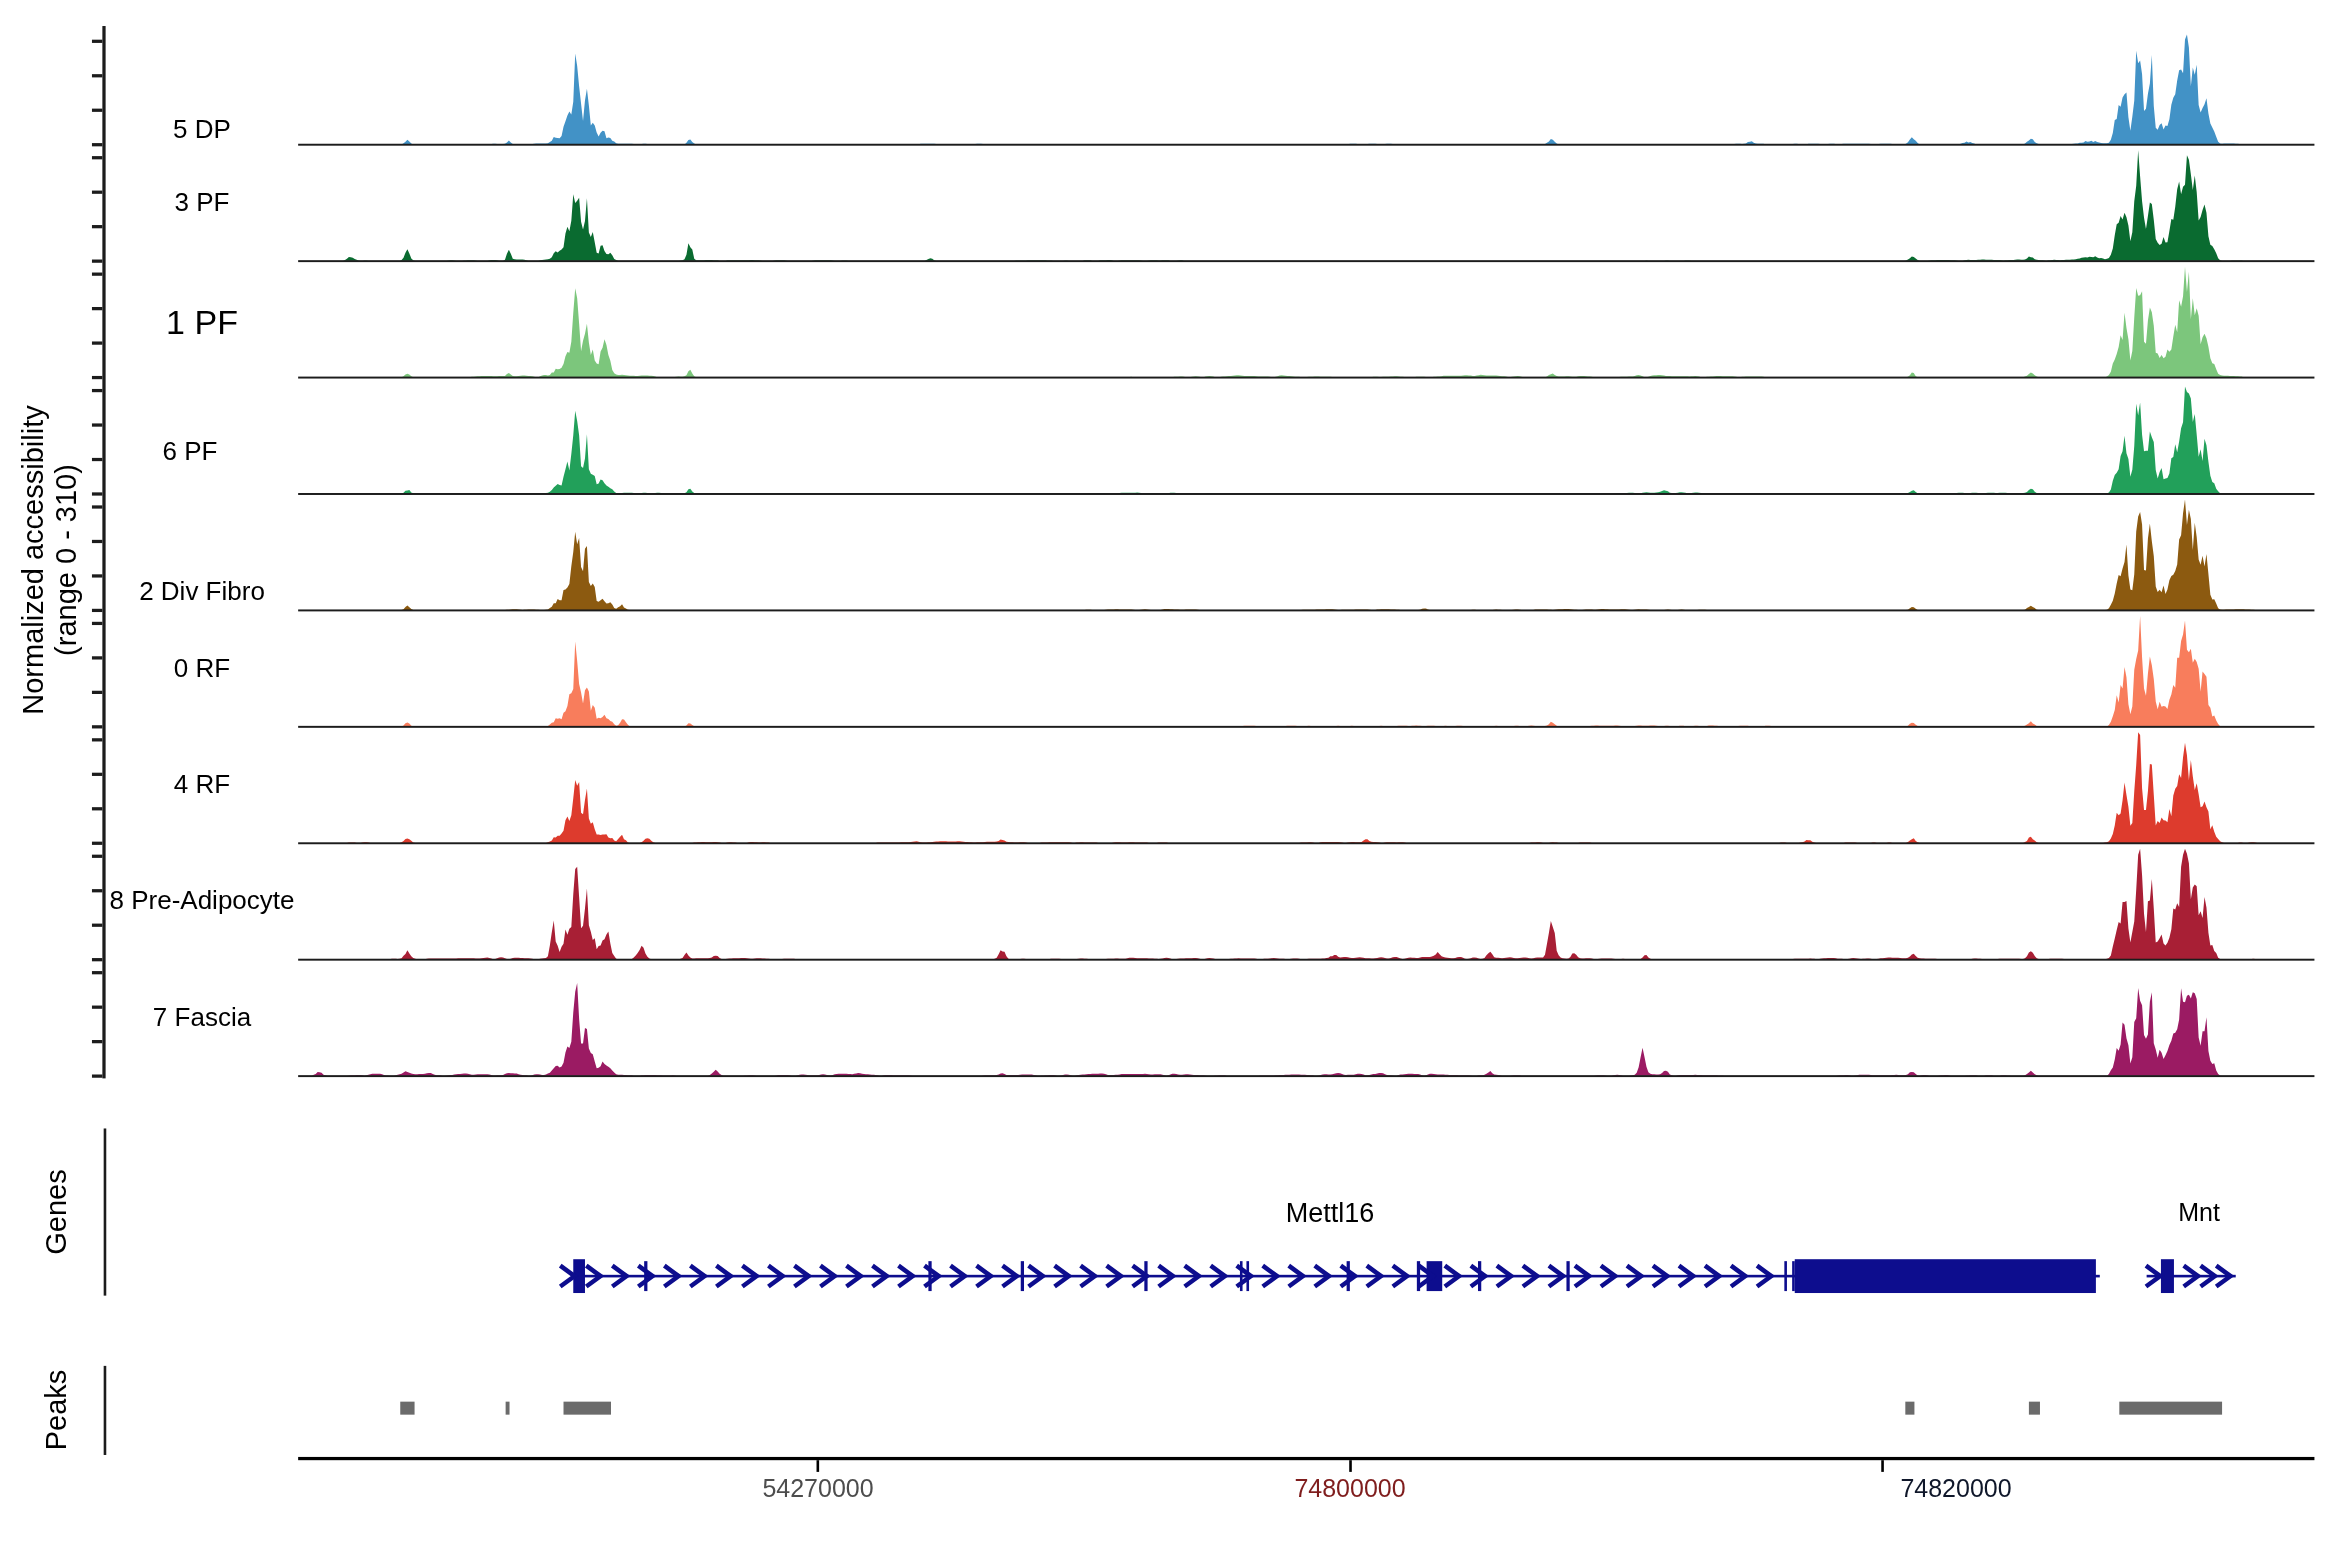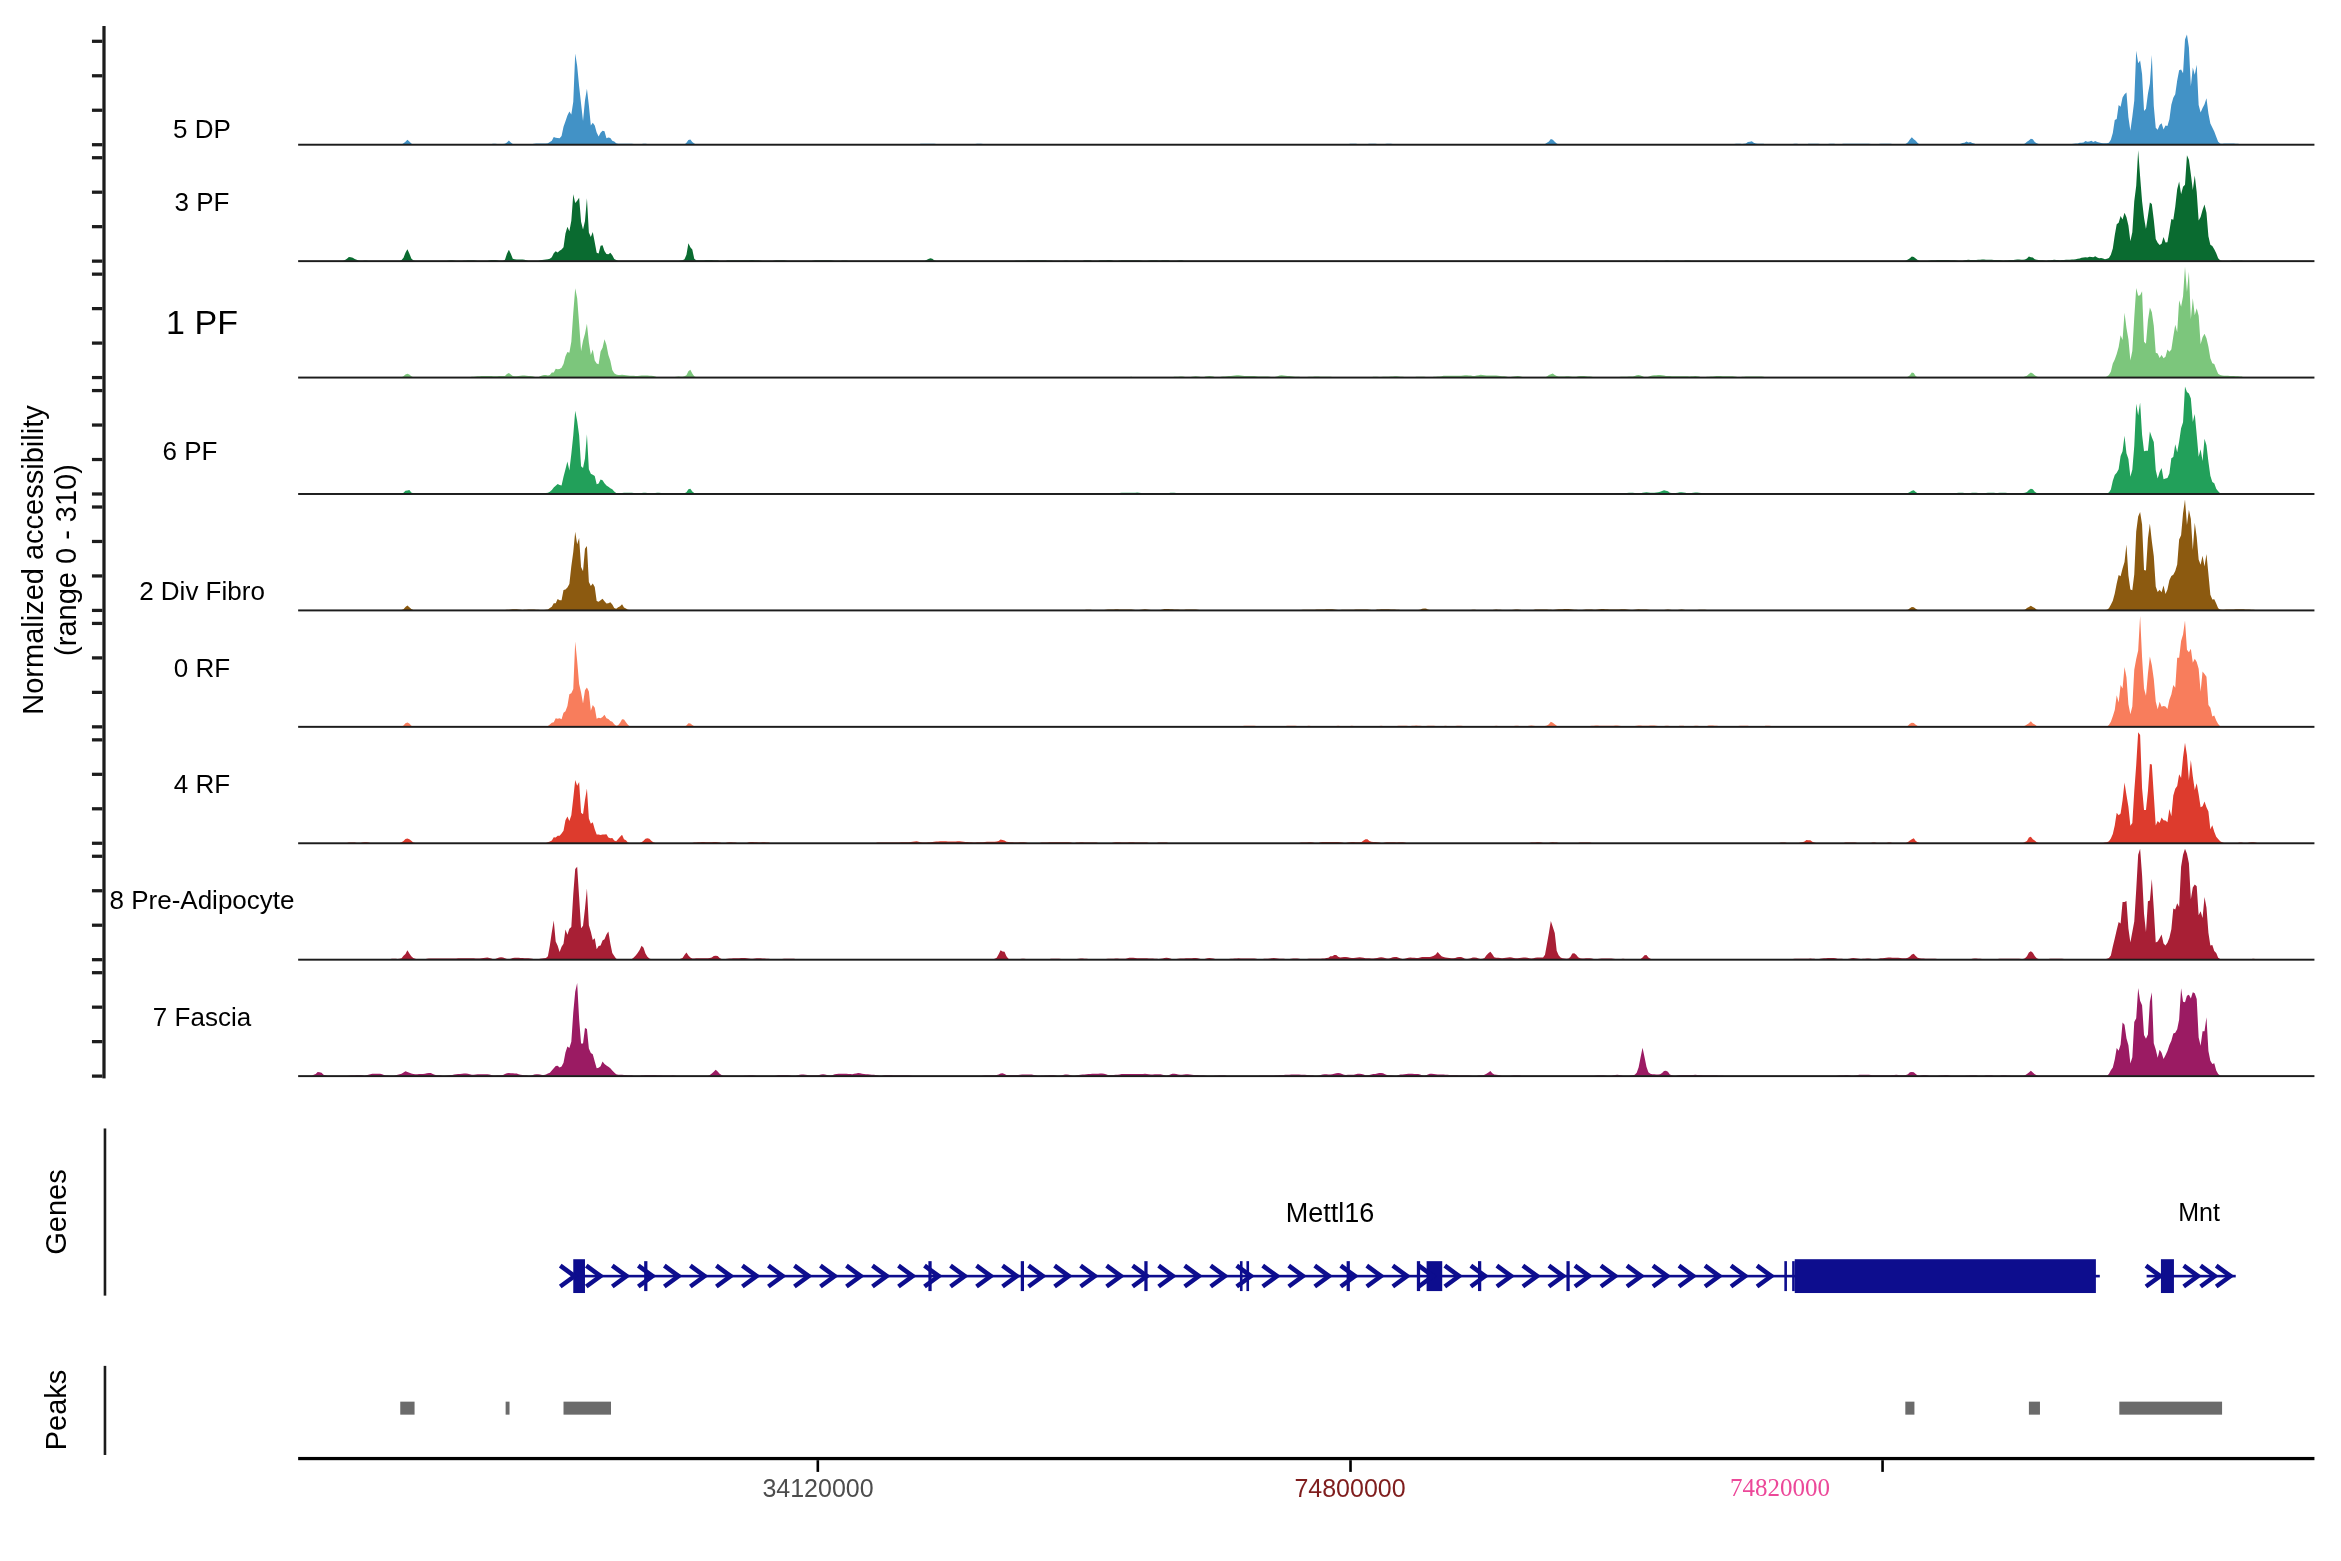--- a/index.html
+++ b/index.html
@@ -166,18 +166,18 @@
       <div class="lbl center" style="left:33px;top:187px;width:338px;font-size:26px;">3 PF</div>
       <div class="lbl center" style="left:33px;top:303px;width:338px;font-size:34px;">1 PF</div>
       <div class="lbl center" style="left:21px;top:420px;width:338px;font-size:26px;margin-top:16px;">6 PF</div>
       <div class="lbl center" style="left:33px;top:536px;width:338px;font-size:26px;margin-top:40px;">2 Div Fibro</div>
       <div class="lbl center" style="left:33px;top:653px;width:338px;font-size:26px;">0 RF</div>
       <div class="lbl center" style="left:33px;top:769px;width:338px;font-size:26px;">4 RF</div>
       <div class="lbl center" style="left:33px;top:885px;width:338px;font-size:26px;">8 Pre-Adipocyte</div>
       <div class="lbl center" style="left:33px;top:1002px;width:338px;font-size:26px;">7 Fascia</div>
       <div class="lbl center" style="left:1200px;top:1198px;width:260px;font-size:27px;">Mettl16</div>
       <div class="lbl center" style="left:2069px;top:1198px;width:260px;font-size:25px;">Mnt</div>
-      <div class="lbl center ticklabel" style="left:714px;top:1474px;width:208px;font-size:25px;color:#4d4d4d;">34120000</div>
+      <div class="lbl center ticklabel" style="left:714px;top:1474px;width:208px;font-size:25px;color:#4d4d4d;">54270000</div>
       <div class="lbl center ticklabel" style="left:1246px;top:1474px;width:208px;font-size:25px;color:#7f1d1d;">74800000</div>
-      <div class="lbl center ticklabel" style="left:1676px;top:1474px;width:208px;font-size:25px;color:#ec4899;font-family:Liberation Serif, serif;">74820000</div>
+      <div class="lbl center ticklabel" style="left:1852px;top:1474px;width:208px;font-size:25px;color:#0f172a;">74820000</div>
     </div>
 </div>
 
 
 </body></html>

